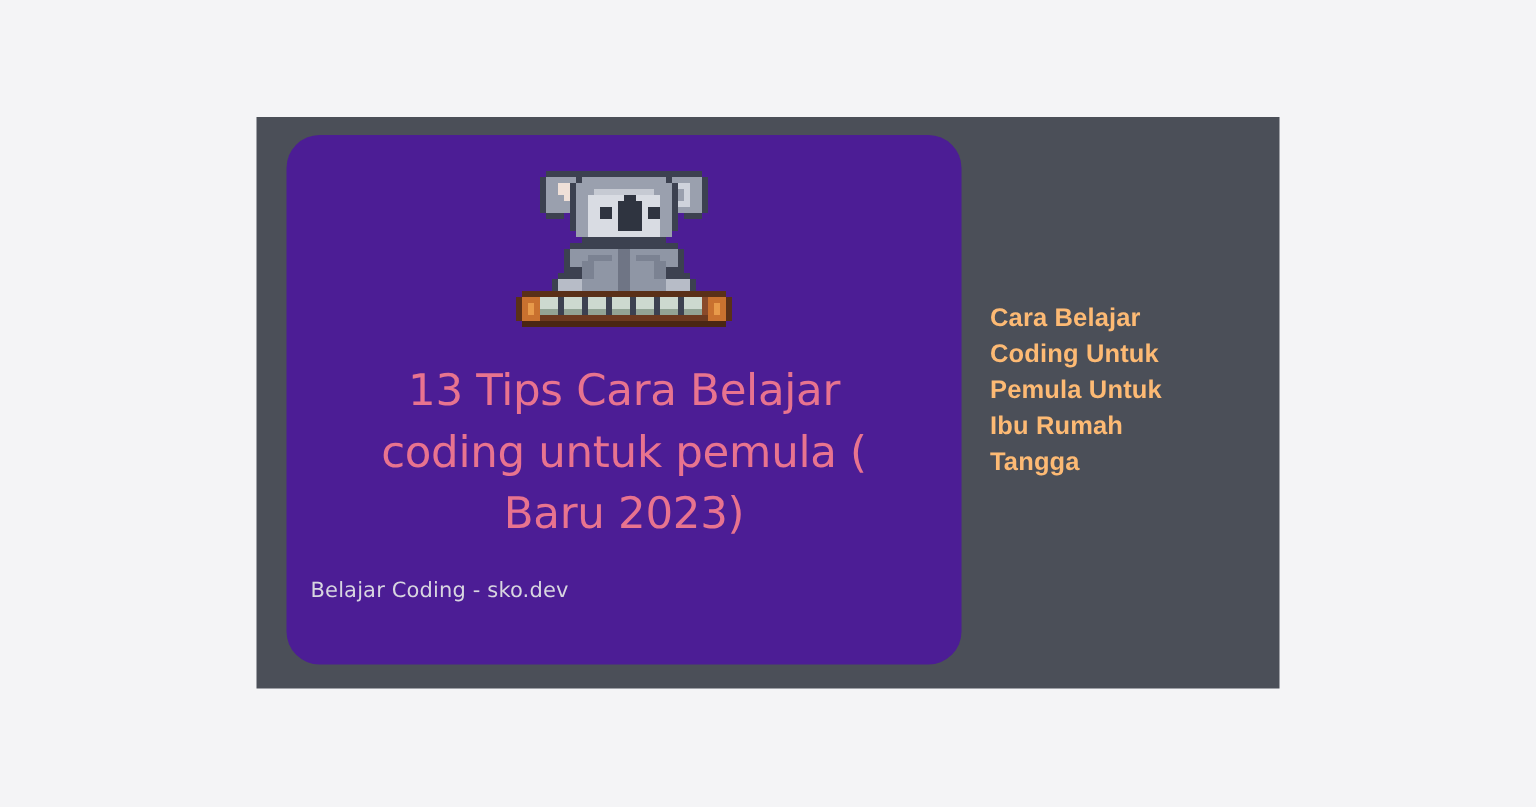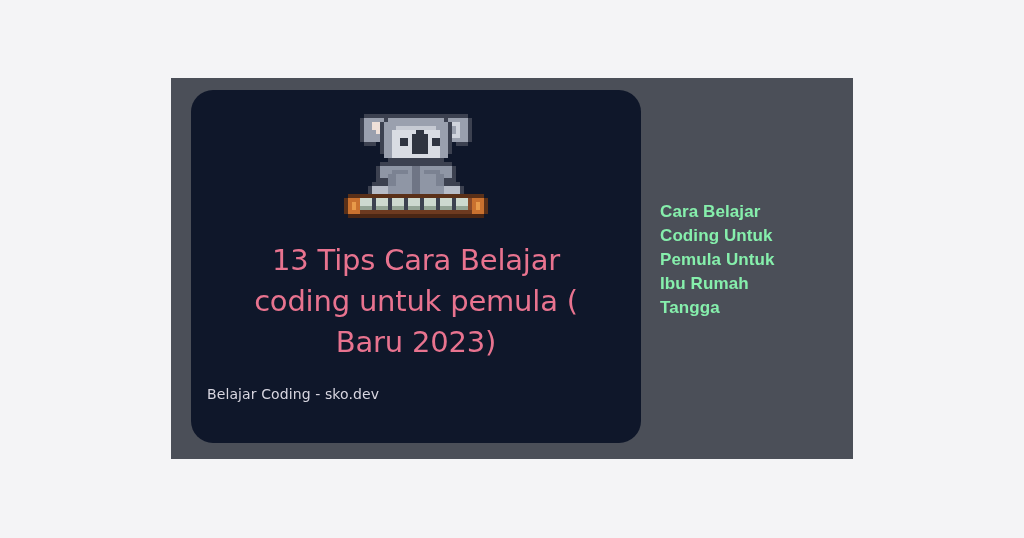--- a/index.html
+++ b/index.html
@@ -31,21 +31,21 @@
     box-sizing: border-box;
   }
 
   
   .promo-card {
     position: absolute;
     left: 20px;
     top: 12px;
     width: 450px;
     height: 353px;
-    background: #0f172a;
+    background: #4c1d95;
     border-radius: 22px;
     box-sizing: border-box;
     overflow: hidden;
   }
 
   
   .koala-wrap {
     position: absolute;
     left: 0;
     top: 16px;
@@ -88,21 +88,21 @@
     font-weight: 400;
     letter-spacing: 0.1px;
   }
 
   
   .side-heading {
     position: absolute;
     left: 489px;
     top: 122px;
     width: 165px;
-    color: #86efac;
+    color: #fdba74;
     font-family: "Liberation Sans", sans-serif;
     font-size: 17px;
     font-weight: bold;
     line-height: 24px;
     letter-spacing: 0.1px;
     white-space: pre-line;
   }
 </style>
 </head>
 <body>

